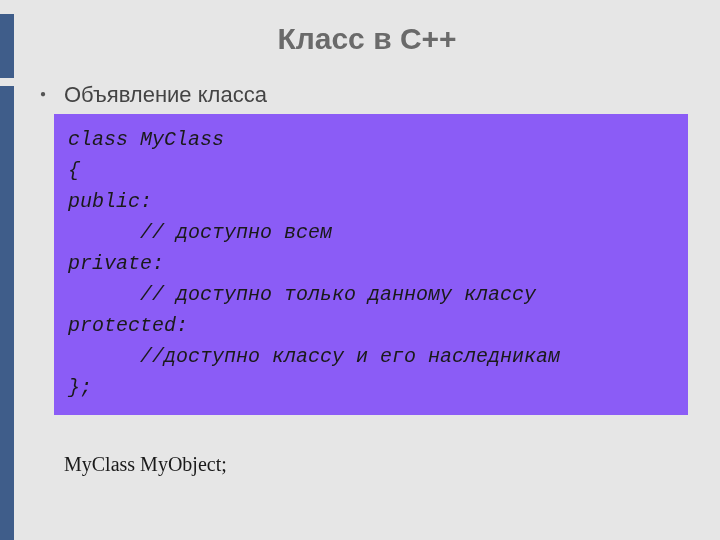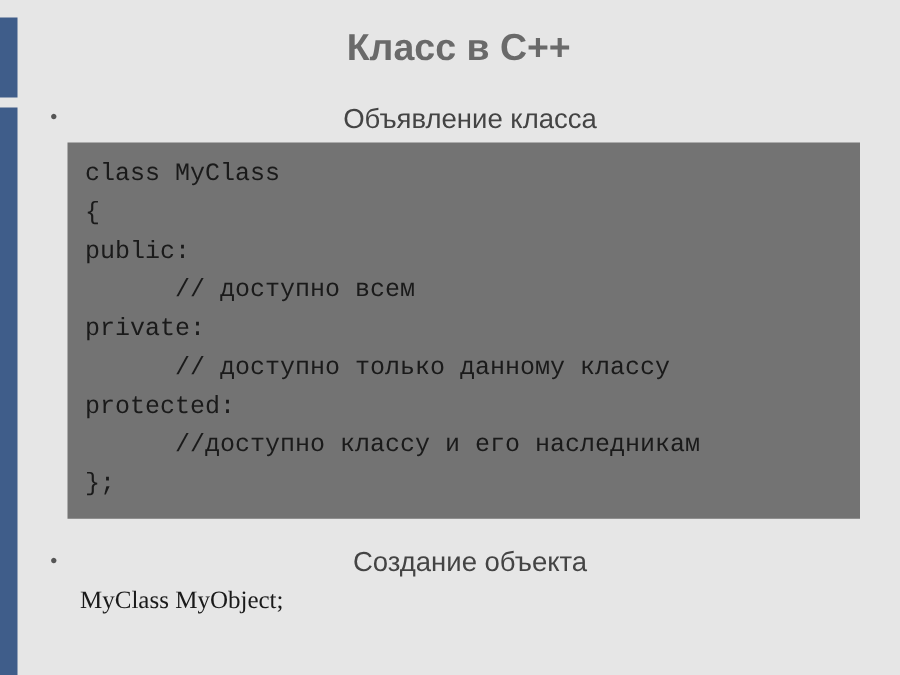--- a/index.html
+++ b/index.html
@@ -24,46 +24,46 @@
   }
   h1.title {
     text-align: center;
     font-size: 30px;
     font-weight: bold;
     color: #6a6a6a;
     margin-bottom: 26px;
   }
   ul.outer {
     list-style: none;
-    text-align: center;
   }
   ul.outer > li.bullet {
     position: relative;
     padding-left: 18px;
     font-size: 22px;
     color: #444;
     margin-bottom: 6px;
   }
   ul.outer > li.bullet::before {
     content: "●";
     position: absolute;
     left: -6px;
     top: 6px;
     font-size: 10px;
     color: #555;
   }
   .code-block {
-    background: #737373;
-    margin: 4px 0 22px 8px;
+    background: #8b5cf6;
+    margin: 4px 0 38px 8px;
     padding: 10px 14px 12px 14px;
     font-family: "Courier New", monospace;
     font-size: 20px;
     color: #1a1a1a;
     line-height: 1.55;
     white-space: pre;
+    font-style: italic;
   }
   .code-line {
     font-family: Liberation Serif, serif;
     font-size: 20px;
     color: #1a1a1a;
     margin: 2px 0 0 18px;
   }
 </style>
 </head>
 <body>
@@ -83,20 +83,15 @@
   <div class="code-block">class MyClass
 {
 public:
       // доступно всем
 private:
       // доступно только данному классу
 protected:
       //доступно классу и его наследникам
 };</div>
 
-  <ul class="outer">
-    <li class="bullet">
-      <span>Создание объекта</span>
-    </li>
-  </ul>
 
   <div class="code-line">MyClass MyObject;</div>
 </div>
 
 </body></html>

